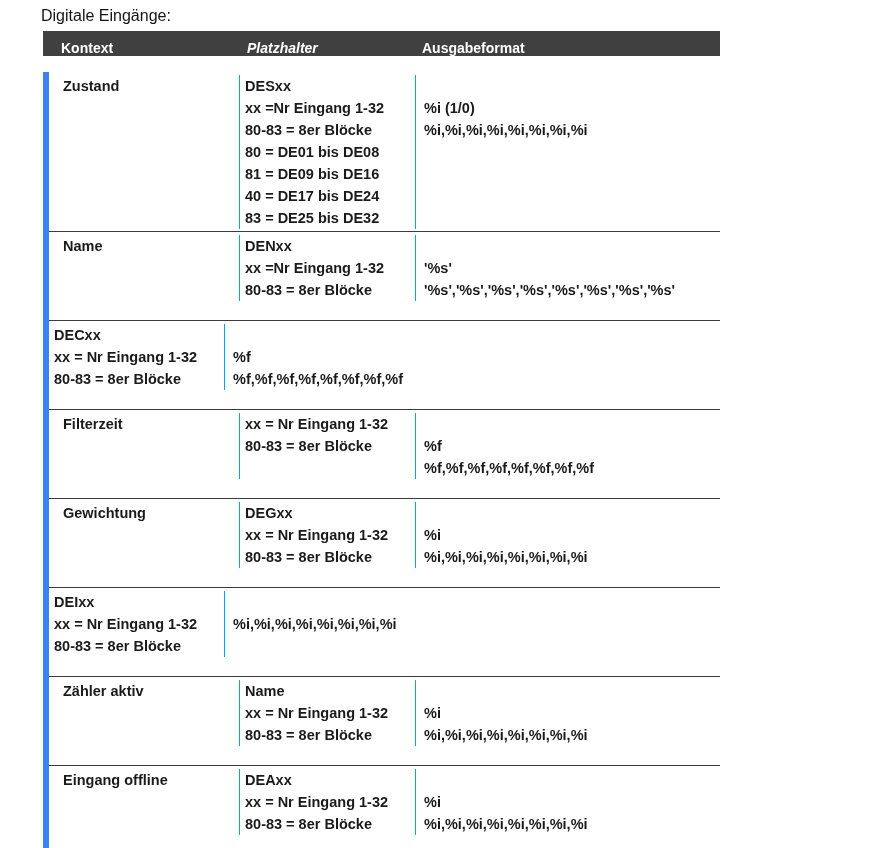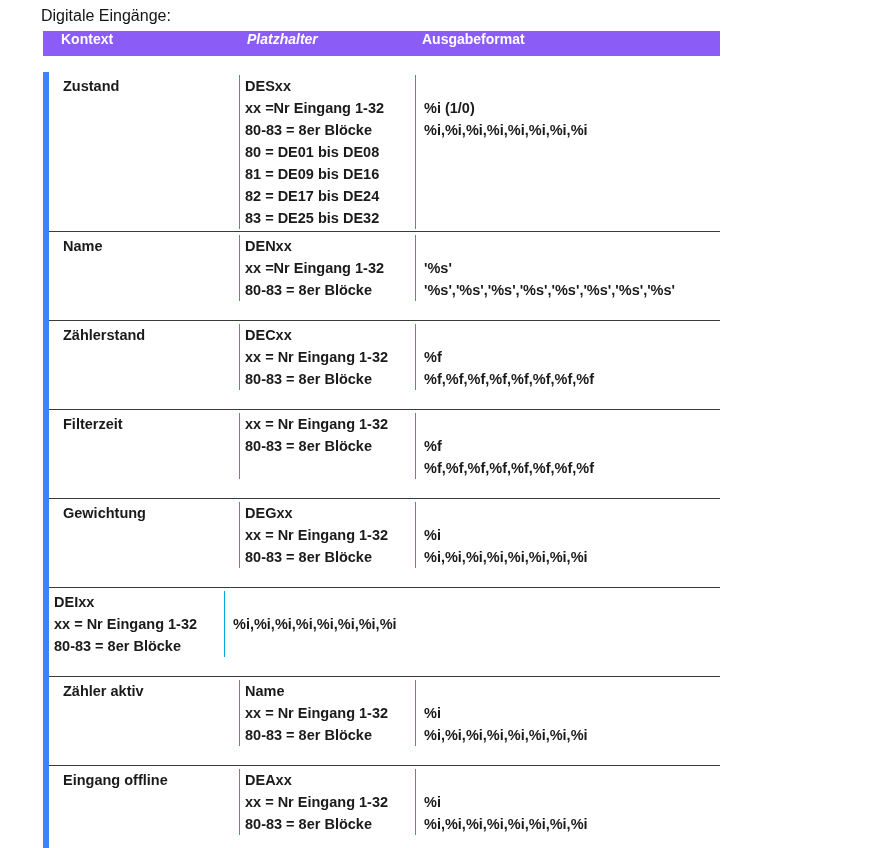--- a/index.html
+++ b/index.html
@@ -18,26 +18,26 @@
     color:#141414;
   }
   .table{
     position:absolute;
     left:43px;top:31px;
     width:830px;
     box-sizing:border-box;
   }
   .thead{
     display:flex;
-    background:#8b5cf6;
+    background:#404040;
     color:#ffffff;
     font-weight:bold;
     font-size:14px;
     height:25px;
-    align-items:flex-start;
+    align-items:flex-end;
   }
   .thead .th{box-sizing:border-box;}
   .th.h1{width:193px;padding-left:18px;}
   .th.h2{width:177px;padding-left:11px;font-style:italic;}
   .th.h3{flex:1;padding-left:9px;}
   .tbody{
     margin-top:16px;
     border-left:6px solid #3b82f6;
     border-right:2px solid #00A7E0;
     font-weight:bold;
@@ -81,21 +81,21 @@
         <div class="row first">
           <div class="cell c1">
             <div class="line">Zustand</div>
           </div>
           <div class="cell c2">
             <div class="line">DESxx</div>
             <div class="line">xx =Nr Eingang 1-32</div>
             <div class="line">80-83 = 8er Blöcke</div>
             <div class="line">80 = DE01 bis DE08</div>
             <div class="line">81 = DE09 bis DE16</div>
-            <div class="line">82 = DE17 bis DE24</div>
+            <div class="line">40 = DE17 bis DE24</div>
             <div class="line">83 = DE25 bis DE32</div>
           </div>
           <div class="cell c3">
             <div class="line">&nbsp;</div>
             <div class="line">%i (1/0)</div>
             <div class="line">%i,%i,%i,%i,%i,%i,%i,%i</div>
           </div>
         </div>
         <div class="row">
           <div class="cell c1">
@@ -106,23 +106,20 @@
             <div class="line">xx =Nr Eingang 1-32</div>
             <div class="line">80-83 = 8er Blöcke</div>
           </div>
           <div class="cell c3">
             <div class="line">&nbsp;</div>
             <div class="line">'%s'</div>
             <div class="line">'%s','%s','%s','%s','%s','%s','%s','%s'</div>
           </div>
         </div>
         <div class="row">
-          <div class="cell c1">
-            <div class="line">Zählerstand</div>
-          </div>
           <div class="cell c2">
             <div class="line">DECxx</div>
             <div class="line">xx = Nr Eingang 1-32</div>
             <div class="line">80-83 = 8er Blöcke</div>
           </div>
           <div class="cell c3">
             <div class="line">&nbsp;</div>
             <div class="line">%f</div>
             <div class="line">%f,%f,%f,%f,%f,%f,%f,%f</div>
           </div>

